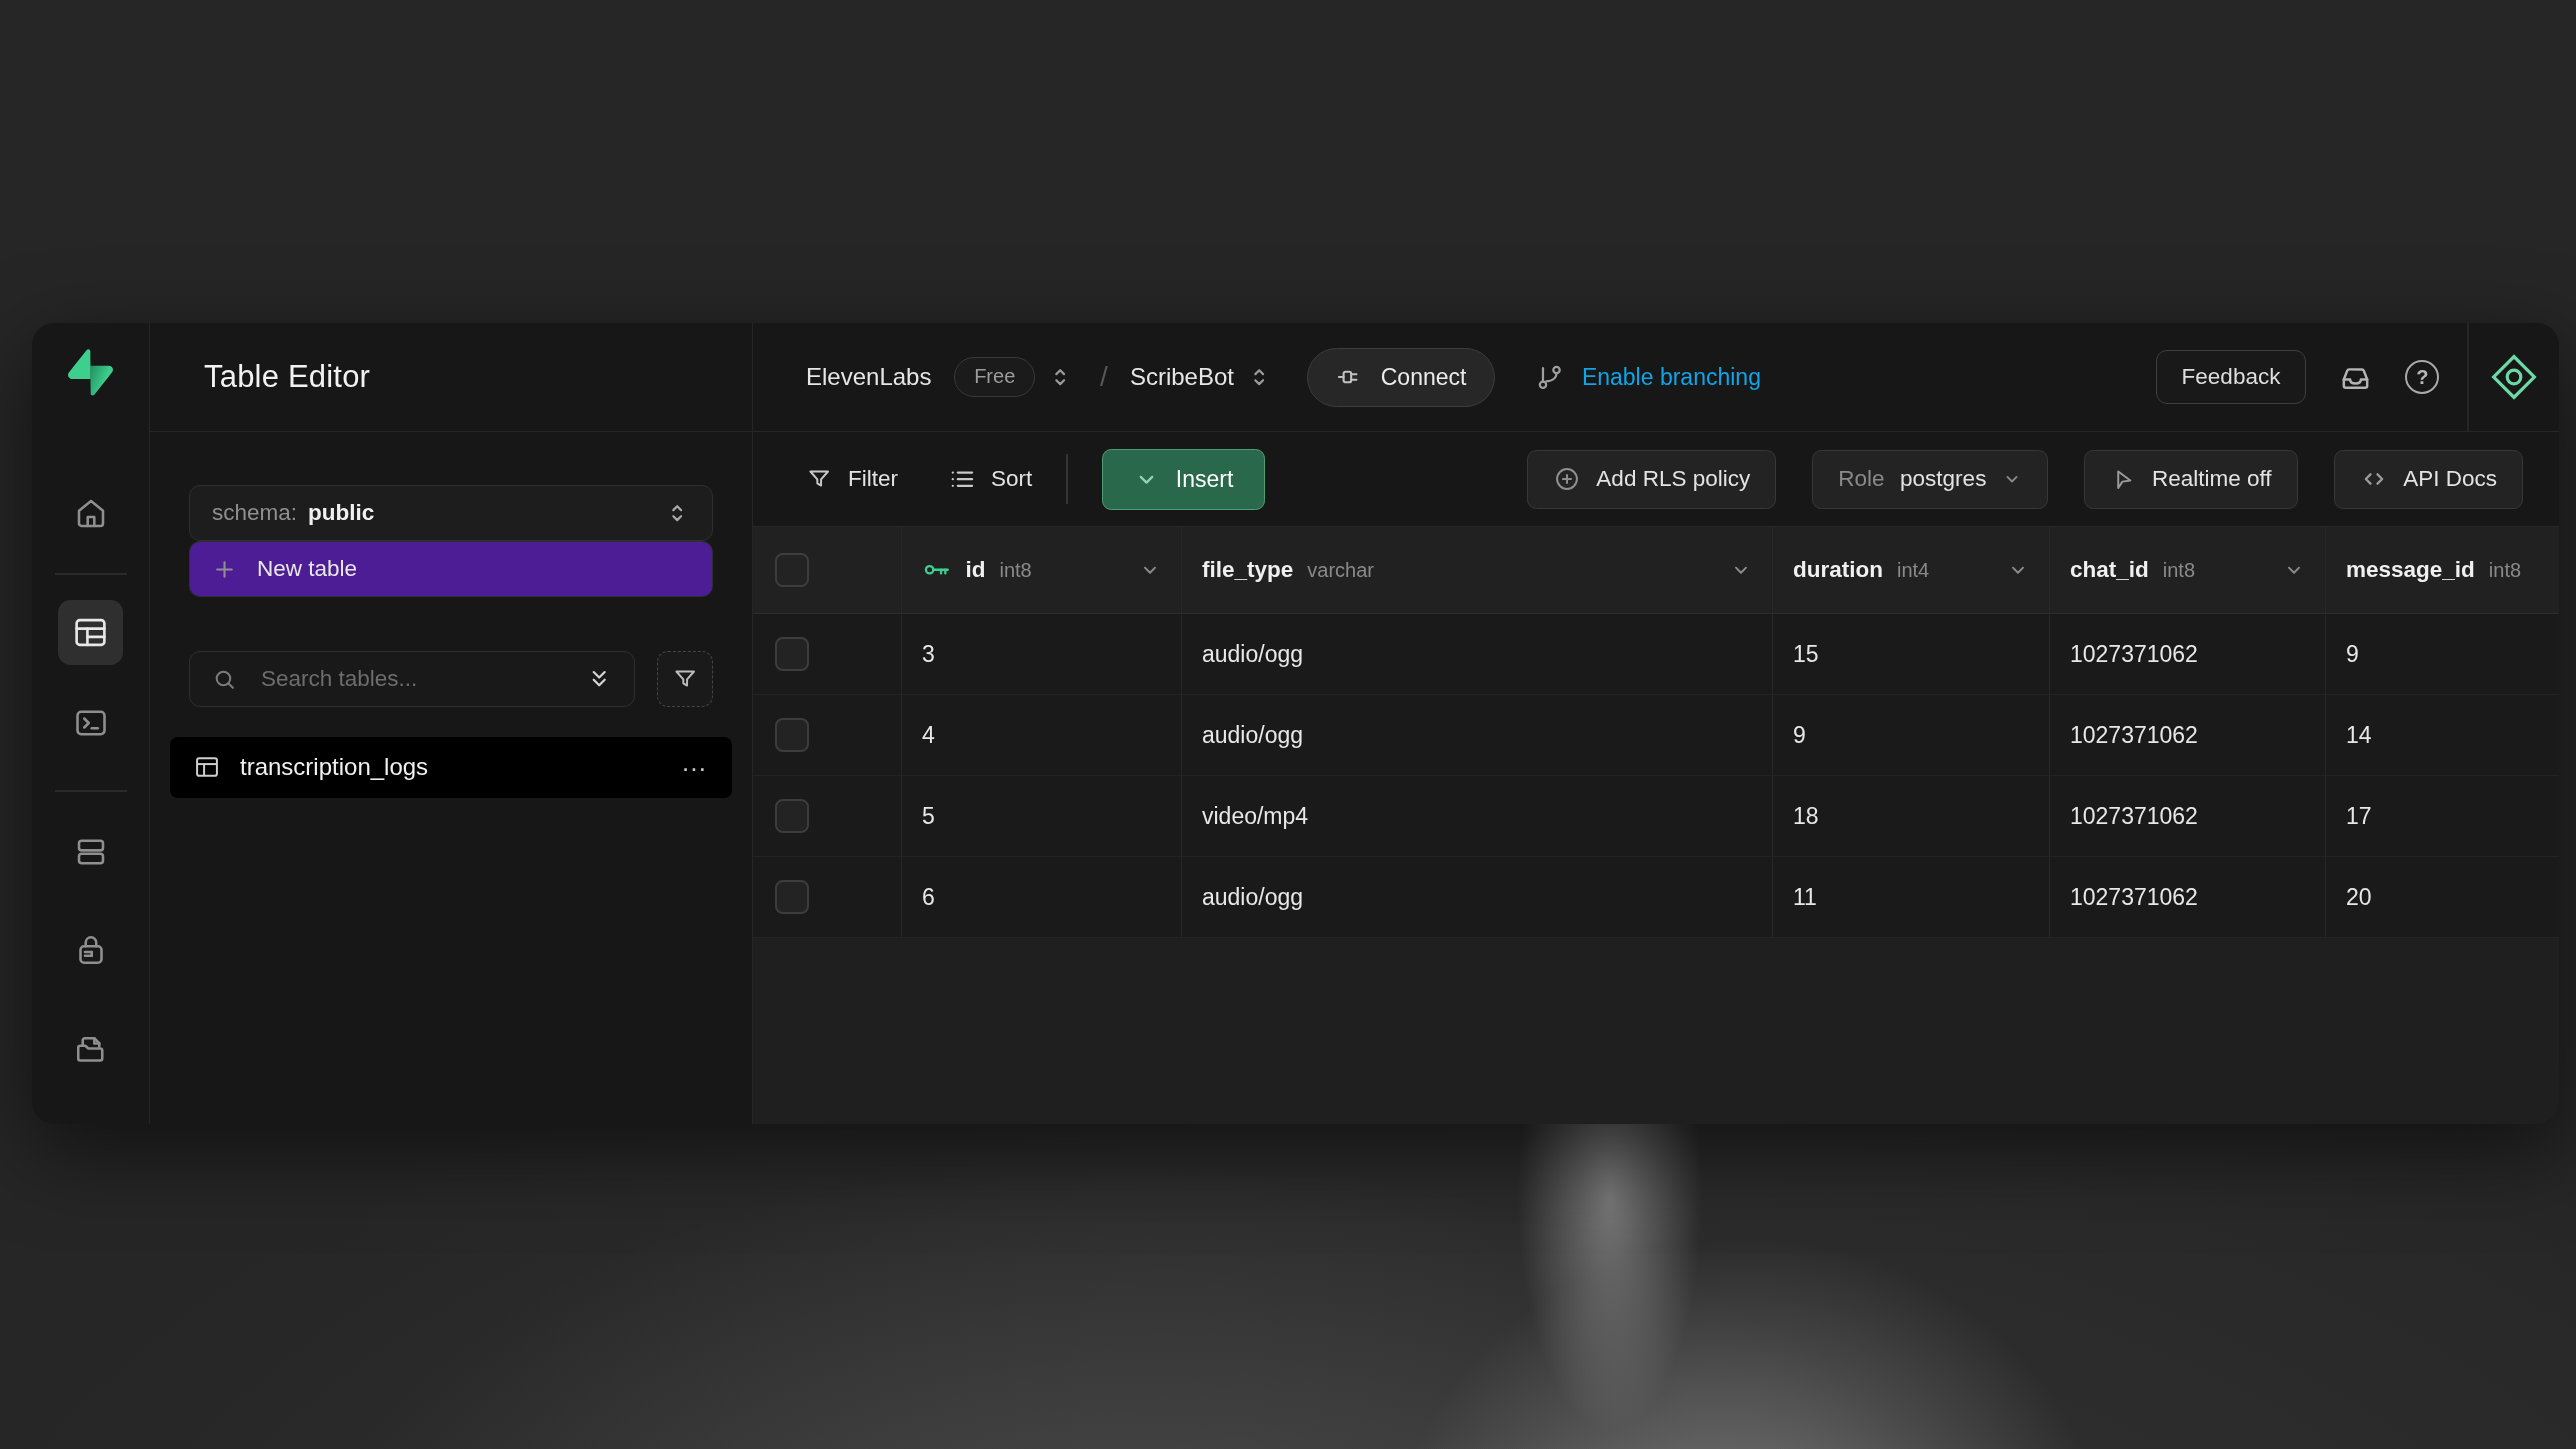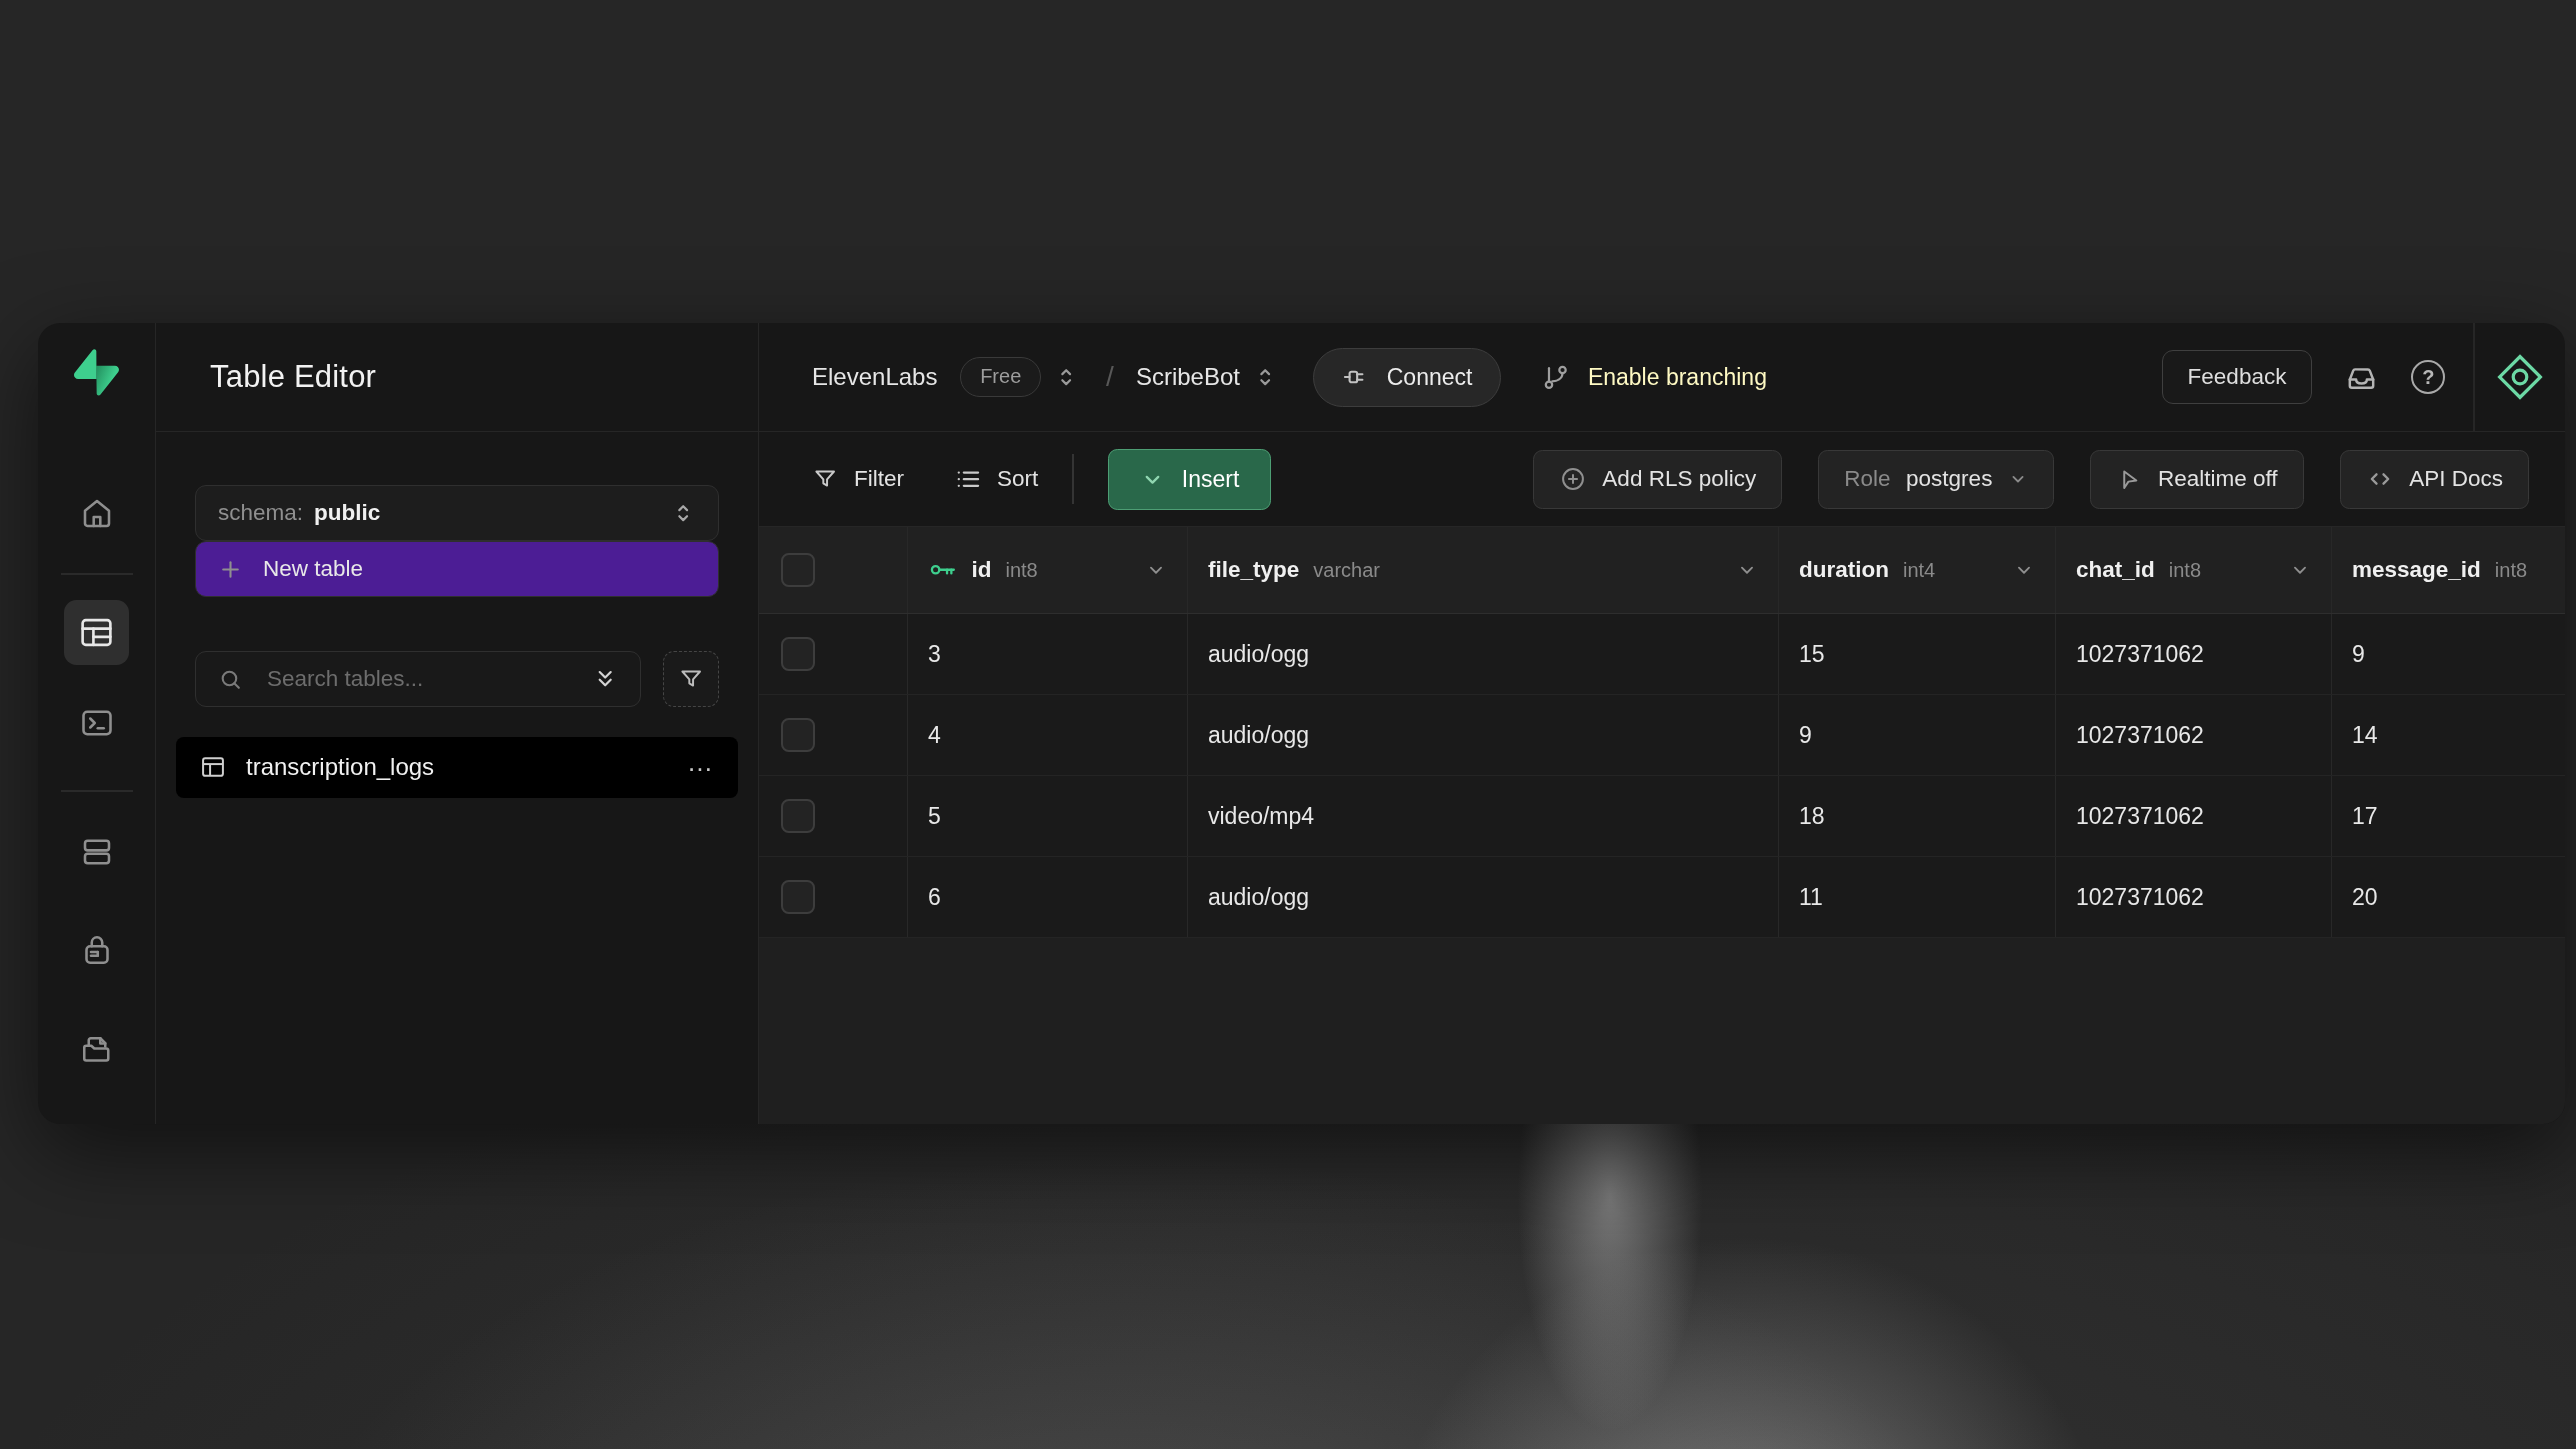--- a/index.html
+++ b/index.html
@@ -8,21 +8,21 @@
     font-family:"Liberation Sans","DejaVu Sans",sans-serif;
     background:
       radial-gradient(132px 334px at 1610px 1197px, rgba(215,215,215,.45), rgba(215,215,215,0) 70%),
       radial-gradient(591px 575px at 1749px 1594px, rgba(200,200,200,.50), rgba(200,200,200,0) 62%),
       radial-gradient(1244px 739px at 1127px 1672px, rgba(150,150,150,.32), rgba(150,150,150,0) 70%),
       radial-gradient(2177px 1166px at 58% 125%, rgba(110,110,110,.22), rgba(110,110,110,0) 75%),
       #262626;
     position:relative;
   }
   .window {
-    position:absolute; left:38px; top:323px; width:2527px; height:801px;
+    position:absolute; left:32px; top:323px; width:2527px; height:801px;
     background:#171717; border-radius:22px; overflow:hidden;
     box-shadow:0 26.4px 86px rgba(0,0,0,.55);
   }
   
   .rail {
     position:absolute; left:0; top:0; bottom:0; width:118px;
     border-right:1.6px solid #262626; display:flex; flex-direction:column; align-items:center;
   }
   .rail svg { display:block; }
   .rail-btn { width:65px; height:65px; border-radius:12.4px; display:flex; align-items:center; justify-content:center; flex:none; }
@@ -67,21 +67,21 @@
   .pill-badge {
     margin-left:23px; border:1.6px solid #3a3a3a; border-radius:777px; color:#9d9d9d;
     font-size:20px; padding:7px 18.7px 8.6px 18.7px; background:#1b1b1b;
   }
   .updown { margin-left:12.4px; display:flex; align-items:center; }
   .slash { margin:0 22px 0 26.4px; color:#585858; font-size:28px; }
   .connect-btn {
     margin-left:34px; height:59px; border:1.6px solid #3d3d3d; background:#272727; border-radius:777px;
     display:flex; align-items:center; gap:17px; padding:0 28px; color:#ececec; font-size:23px;
   }
-  .branch-grp { margin-left:40px; display:flex; align-items:center; gap:17px; color:#fef9c3; font-size:23px; }
+  .branch-grp { margin-left:40px; display:flex; align-items:center; gap:17px; color:#0ea5e9; font-size:23px; }
   .mh-right { margin-left:auto; display:flex; align-items:center; gap:33px; padding-right:28px; }
   .feedback-btn { height:54px; border:1.6px solid #3f3f3f; border-radius:11px; display:flex; align-items:center; padding:0 25px; color:#dedede; font-size:22.5px; background:#191919; }
   .icon-btn { display:flex; align-items:center; justify-content:center; }
   .help-circle { width:34px; height:34px; border:2.3px solid #a9a9a9; border-radius:50%; color:#b7b7b7; font-size:20px; font-weight:600; display:flex; align-items:center; justify-content:center; }
   .v-sep { width:1.6px; background:#262626; align-self:stretch; }
   .diamond-box { width:90px; display:flex; align-items:center; justify-content:center; }
   
   .toolbar { height:95px; flex:none; border-bottom:1.6px solid #262626; display:flex; align-items:center; padding:0 36px 0 53px; }
   .tb-plain { display:flex; align-items:center; gap:15.6px; color:#e3e3e3; font-size:22.5px; }
   .tb-gap { width:51px; }

